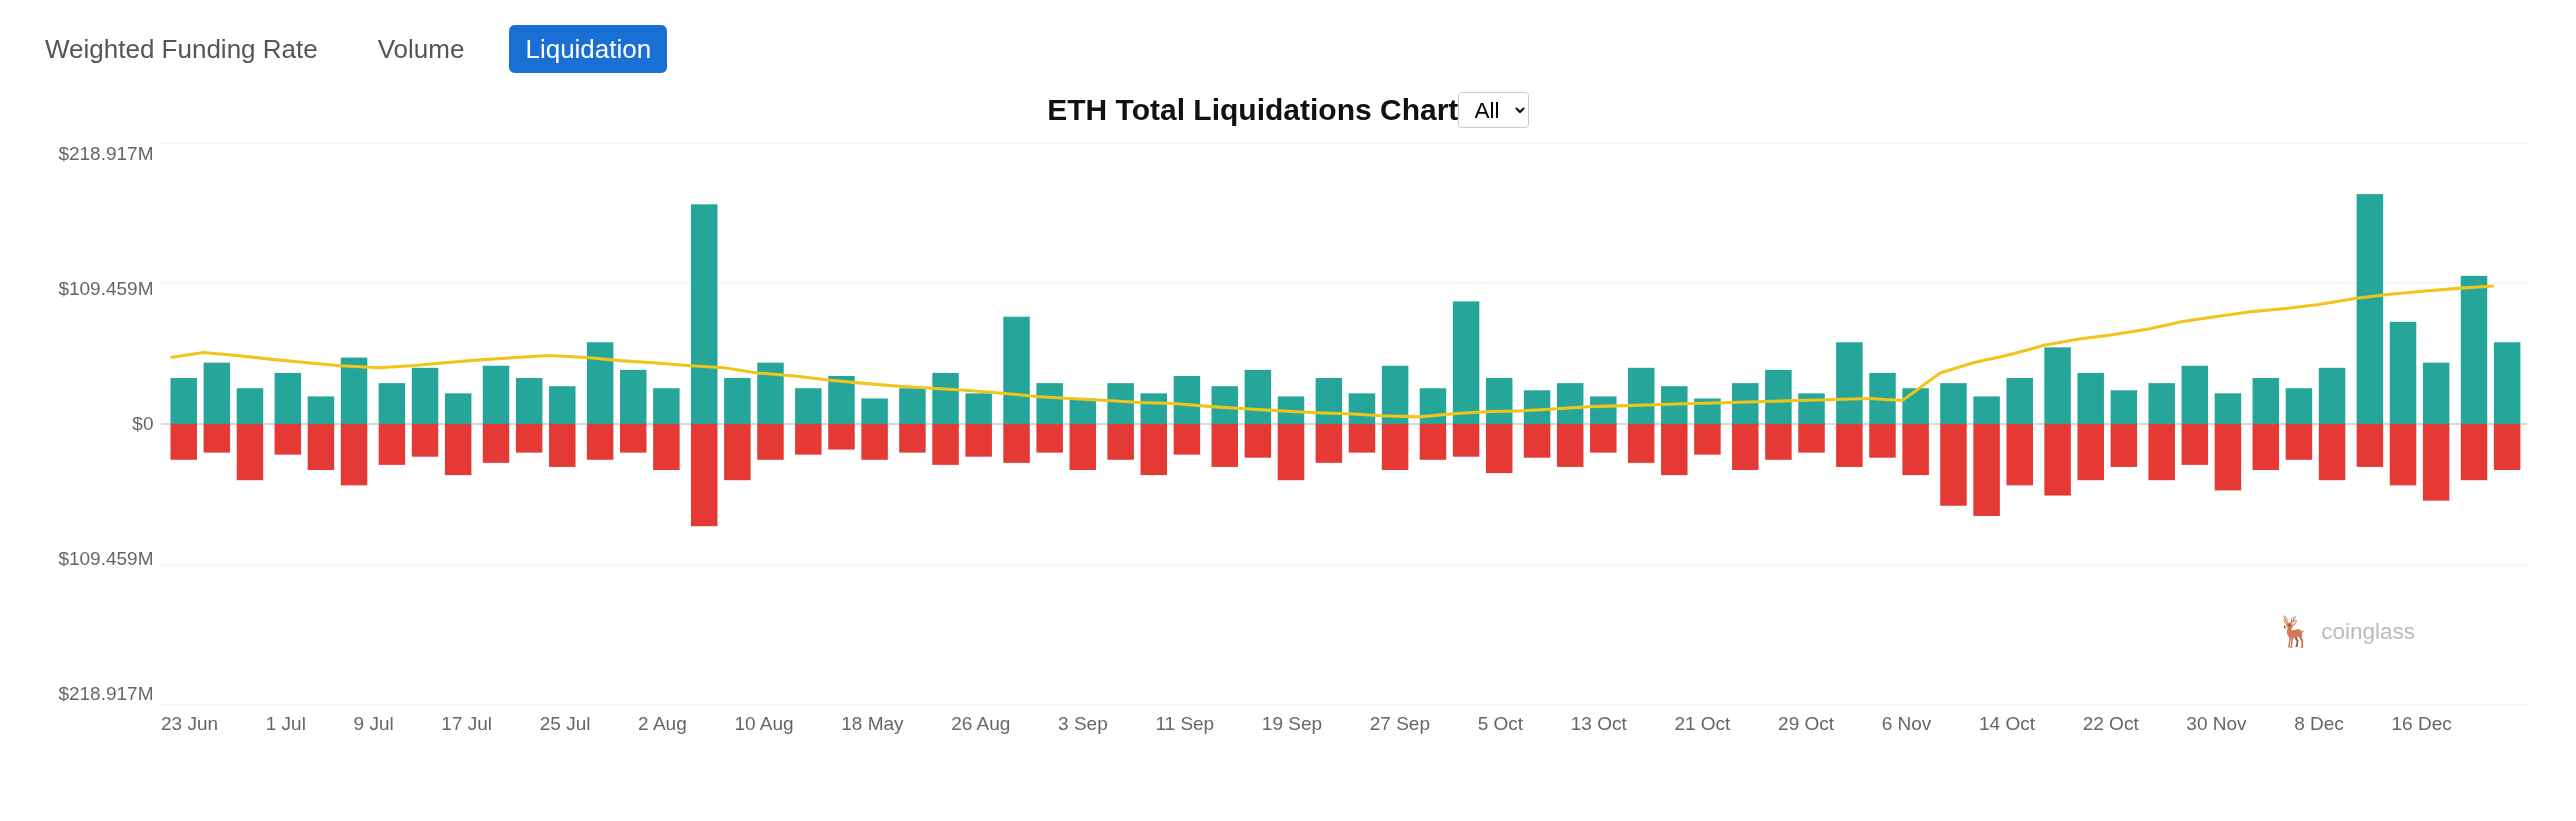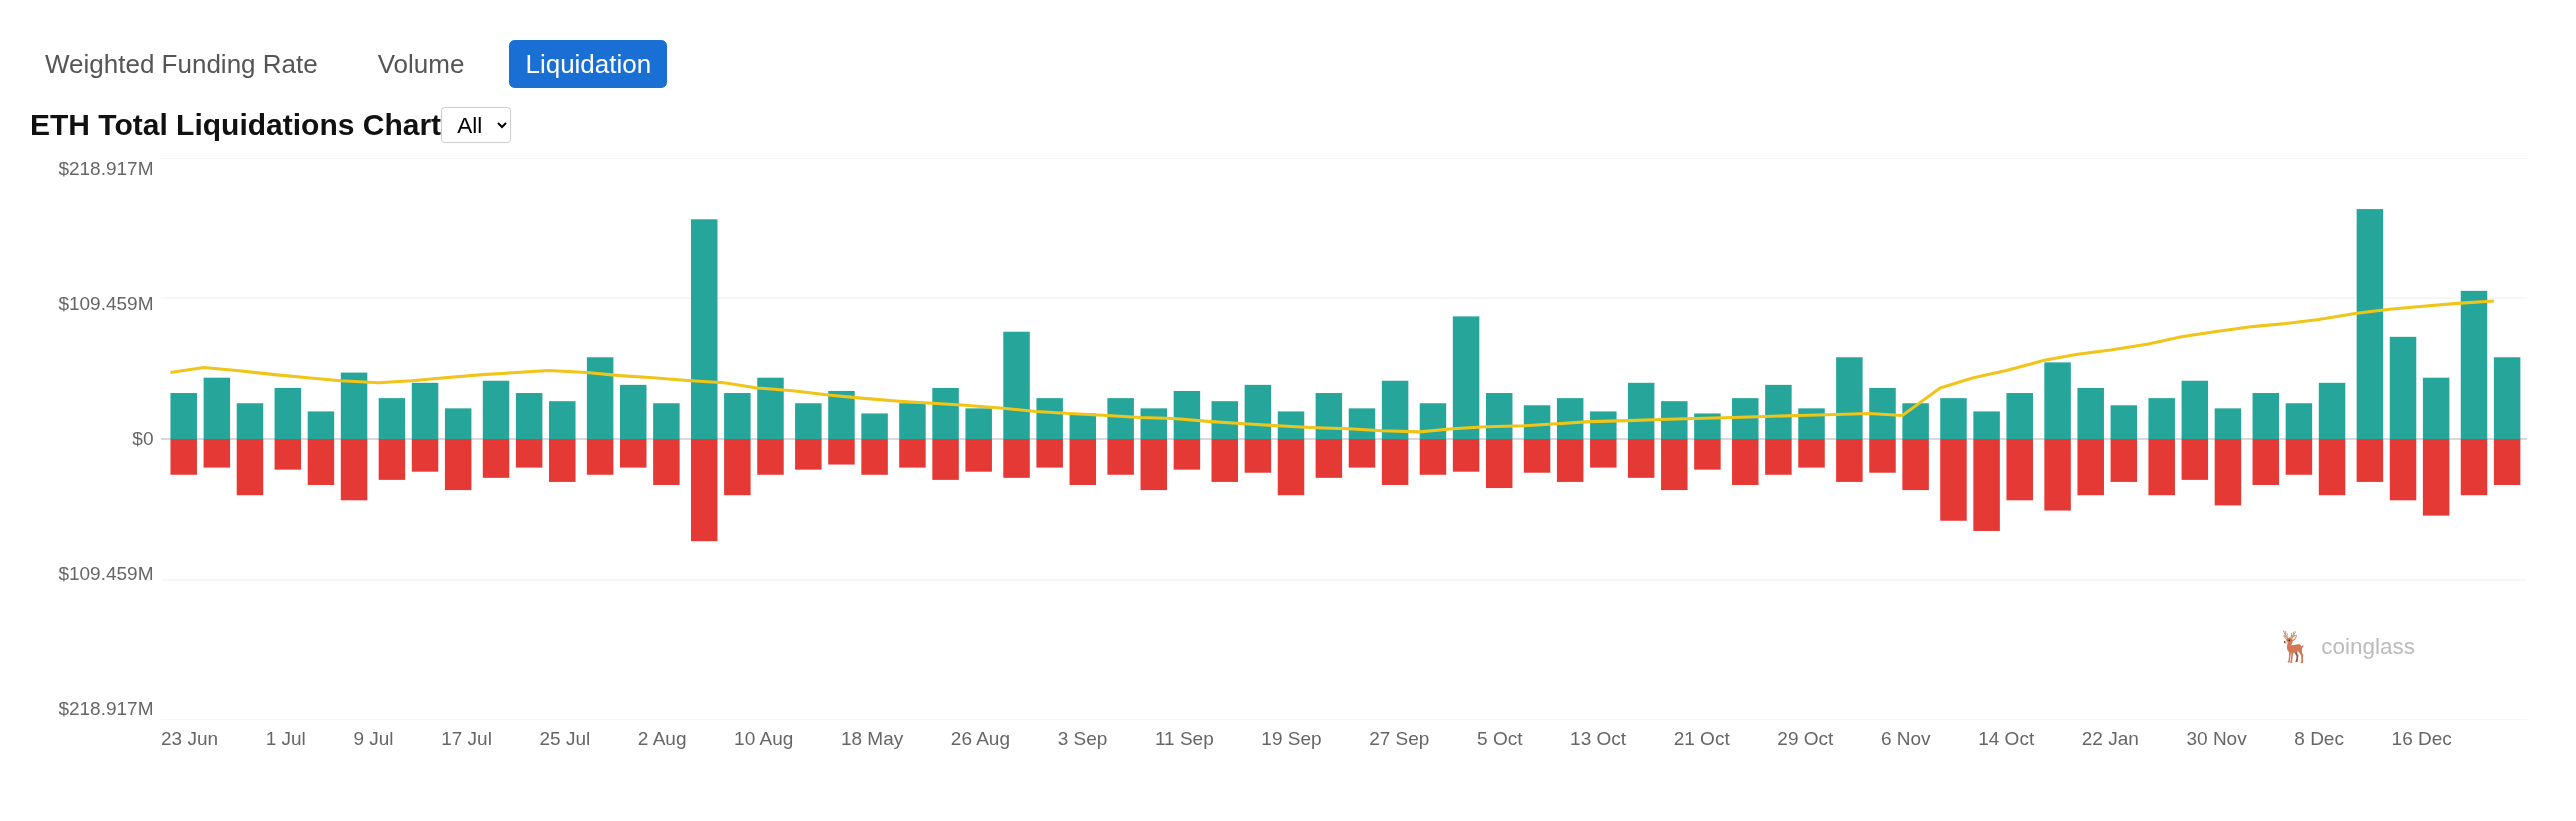--- a/index.html
+++ b/index.html
@@ -5,21 +5,21 @@
     * { box-sizing: border-box; margin: 0; padding: 0; }
     body {
       font-family: -apple-system, BlinkMacSystemFont, 'Segoe UI', sans-serif;
       background: #f8f9fa;
       color: #333;
       width: 2576px;
       min-height: 821px;
     }
     .container {
       background: #fff;
-      padding: 40px 30px;
+      padding: 25px 30px;
       min-height: 821px;
     }
     .tabs {
       display: flex;
       gap: 30px;
       align-items: center;
       margin-bottom: 19px;
     }
     .tab {
       font-size: 26px;
@@ -30,21 +30,21 @@
       border: none;
       background: transparent;
     }
     .tab.active {
       background: #1a6fd4;
       color: #fff;
       border: 1.9px solid #1a6fd4;
     }
     .chart-title-row {
       display: flex;
-      justify-content: flex-start;
+      justify-content: center;
       align-items: center;
       margin-bottom: 15px;
     }
     .chart-title {
       font-size: 30px;
       font-weight: 700;
       color: #111;
     }
     .range-select {
       font-size: 22.5px;
@@ -455,19 +455,19 @@
     <span class="x-label">3 Sep</span>
     <span class="x-label">11 Sep</span>
     <span class="x-label">19 Sep</span>
     <span class="x-label">27 Sep</span>
     <span class="x-label">5 Oct</span>
     <span class="x-label">13 Oct</span>
     <span class="x-label">21 Oct</span>
     <span class="x-label">29 Oct</span>
     <span class="x-label">6 Nov</span>
     <span class="x-label">14 Oct</span>
-    <span class="x-label">22 Jan</span>
+    <span class="x-label">22 Oct</span>
     <span class="x-label">30 Nov</span>
     <span class="x-label">8 Dec</span>
     <span class="x-label">16 Dec</span>
   </div>
 </div>
 
 
 </body></html>

